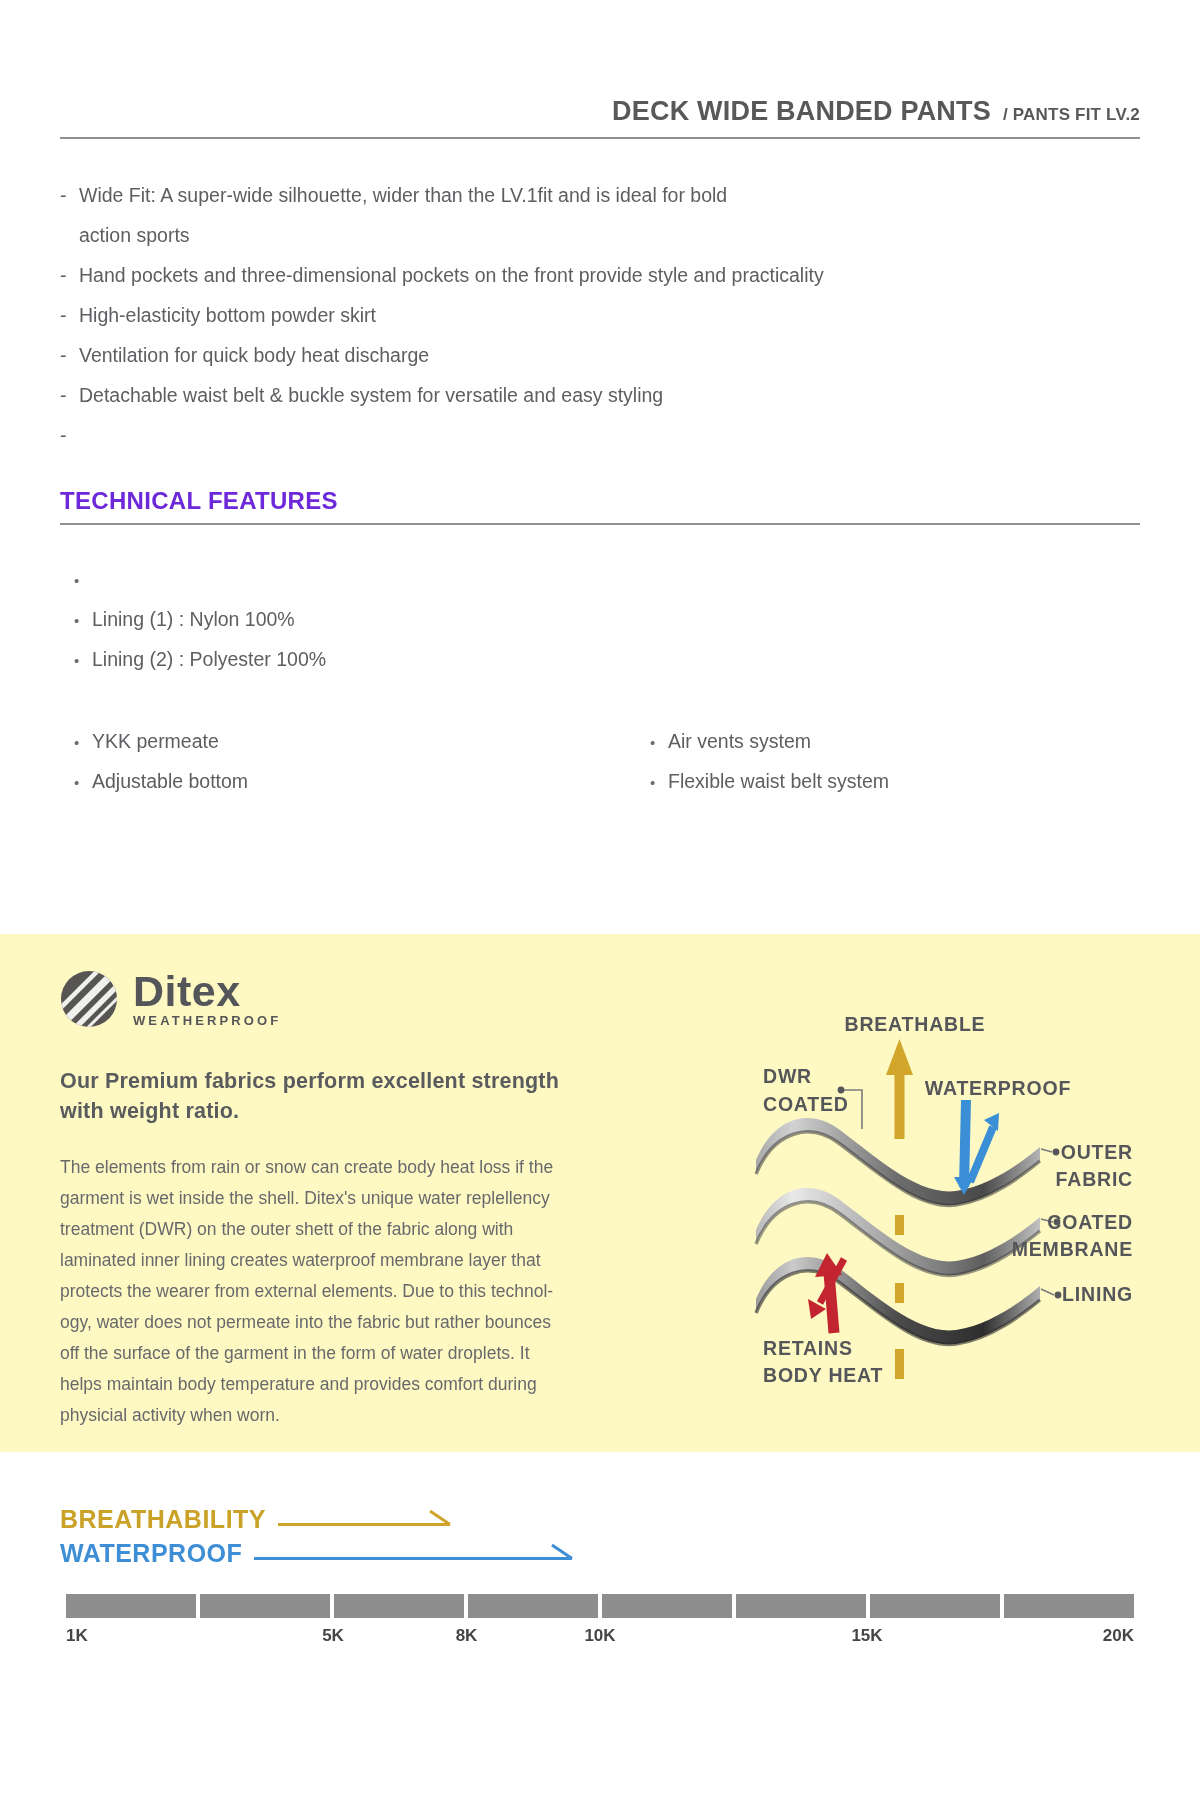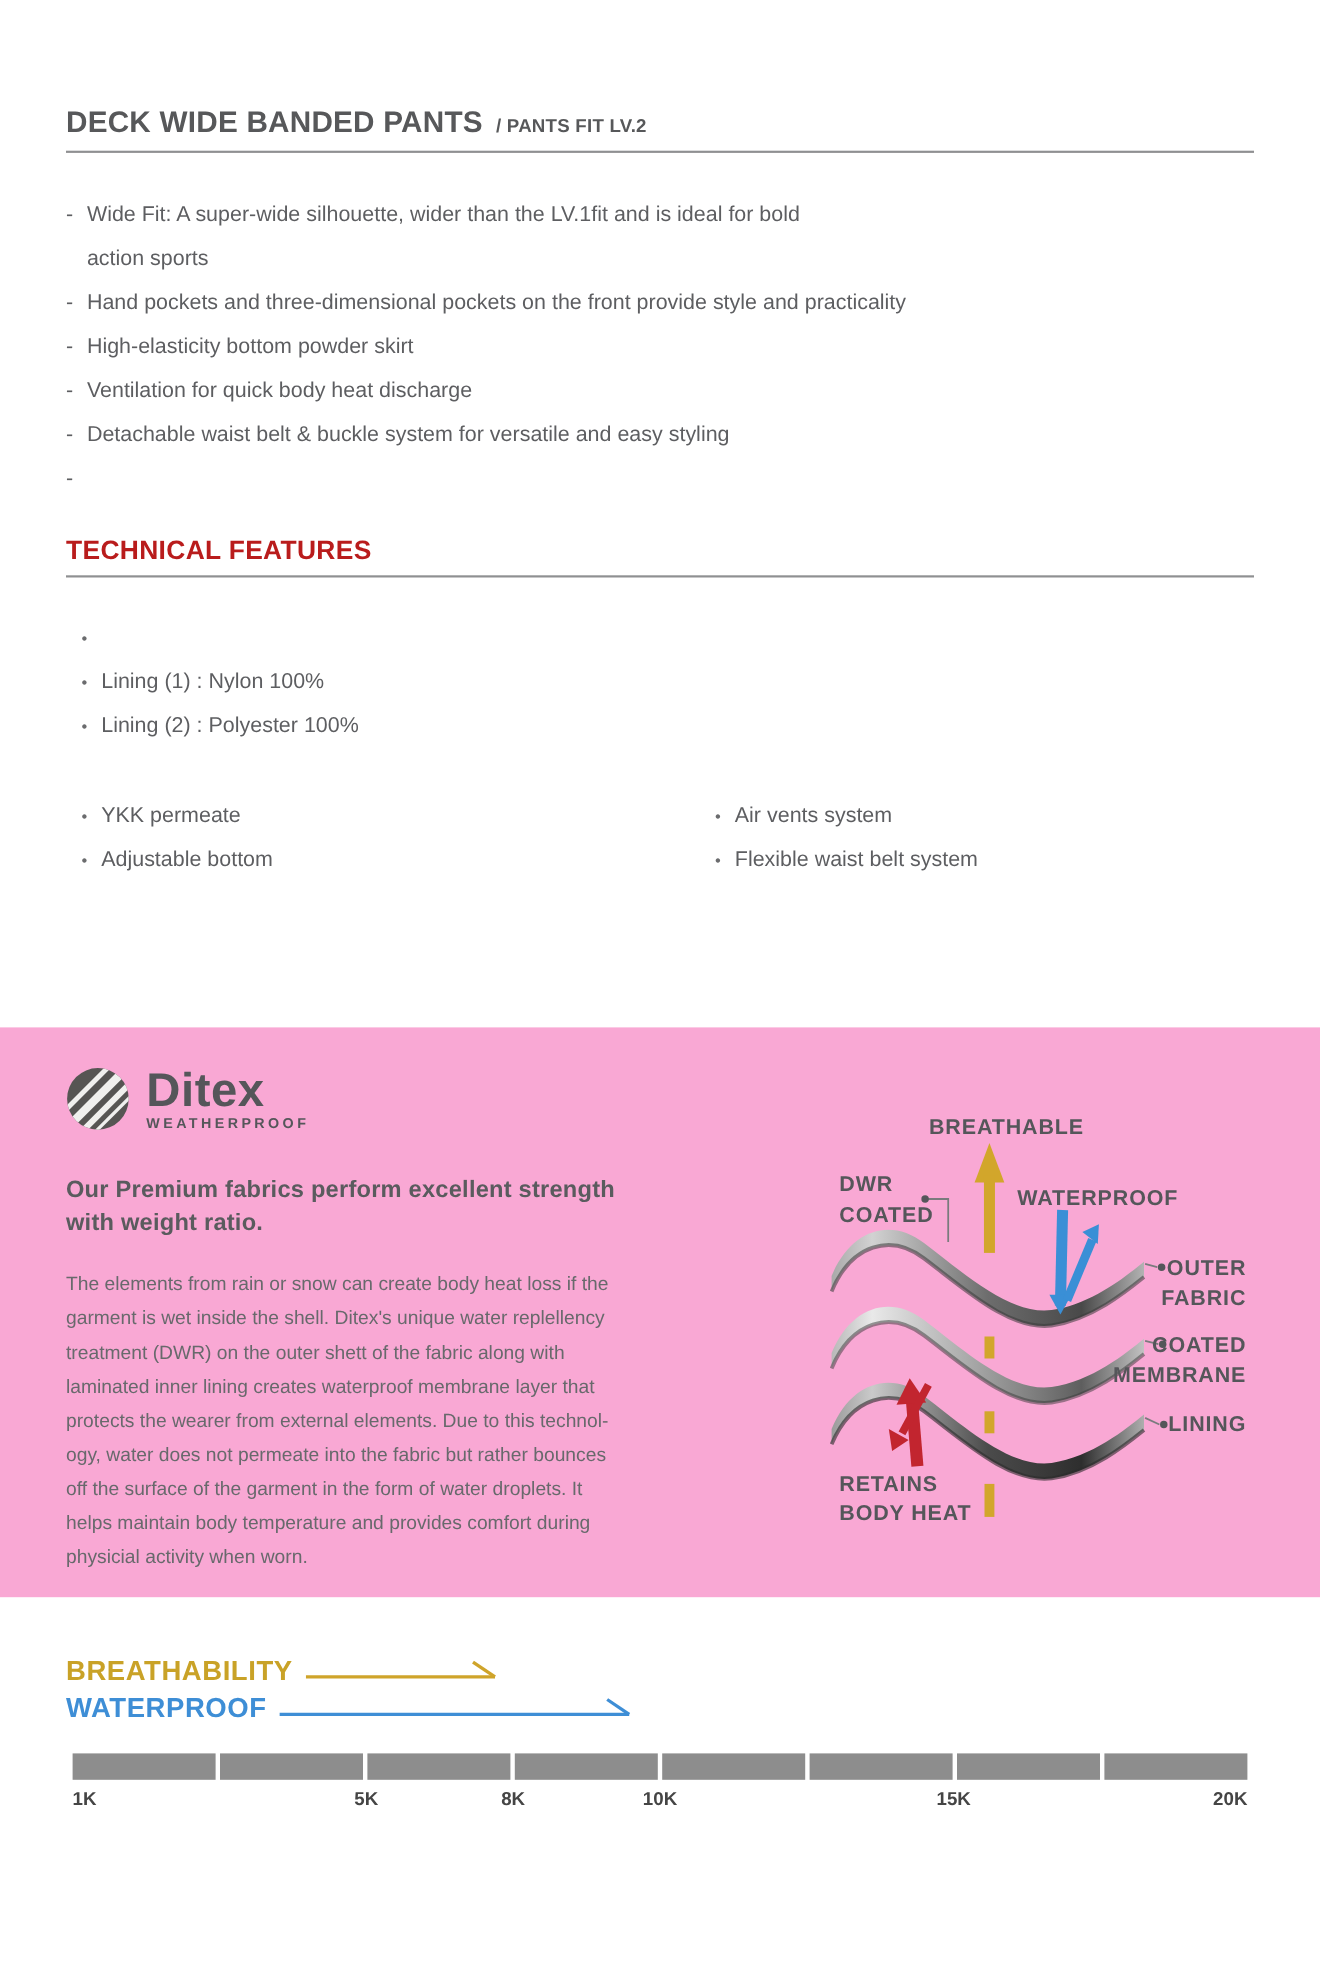--- a/index.html
+++ b/index.html
@@ -8,49 +8,49 @@
 
   .page { width: 1200px; height: 1800px; position: relative; background: #fff; }
 
   
   .doc { padding: 0 60px; }
 
   .doc-header {
     margin-top: 96px;
     padding-bottom: 10px;
     border-bottom: 2px solid #8f9092;
-    display: flex; align-items: baseline; gap: 12px;
+    display: flex; align-items: baseline; gap: 12px; justify-content: flex-end;
   }
   .doc-title { font-size: 27px; font-weight: 700; color: #57585a; letter-spacing: 0.2px; }
   .doc-subtitle { font-size: 17px; font-weight: 700; color: #57585a; letter-spacing: 0.2px; }
 
   .feature-list { list-style: none; margin-top: 36px; }
   .feature-list li { display: flex; font-size: 19.5px; line-height: 40px; color: #5d5e61; }
   .feature-list .marker { width: 19px; flex: 0 0 19px; }
   .feature-list .txt { white-space: pre-line; }
 
   .section-heading {
     margin-top: 32px;
-    font-size: 24px; font-weight: 700; color: #b91c1c; letter-spacing: 0.3px;
+    font-size: 24px; font-weight: 700; color: #6d28d9; letter-spacing: 0.3px;
     padding-bottom: 8px; border-bottom: 2px solid #8f9092;
   }
 
   .spec-list { list-style: none; margin-top: 36px; margin-left: 14px; }
   .spec-list li { display: flex; align-items: baseline; font-size: 19.5px; line-height: 39px; color: #5d5e61; }
   .spec-list .marker { width: 18px; flex: 0 0 18px; font-size: 15px; color: #6b6c6e; }
 
   .extras { display: flex; margin-top: 42px; }
   .extras .spec-list { margin-top: 0; }
   .extras .col-left { width: 562px; }
 
   
   .fabric-section {
     margin-top: 132px;
     width: 1200px; height: 518px;
-    background: #f9a8d4;
+    background: #fef9c3;
     position: relative;
   }
   .fabric-left { padding: 36px 0 0 60px; width: 660px; }
 
   .brand-row { display: flex; align-items: center; }
   .brand-logo { width: 58px; height: 58px; flex: 0 0 58px; }
   .brand-text { margin-left: 15px; }
   .brand-name { font-size: 43px; font-weight: 700; color: #55565a; line-height: 40px; letter-spacing: 0.5px; }
   .brand-sub { font-size: 13px; font-weight: 700; color: #55565a; letter-spacing: 3.1px; margin-top: 2px; }
 

